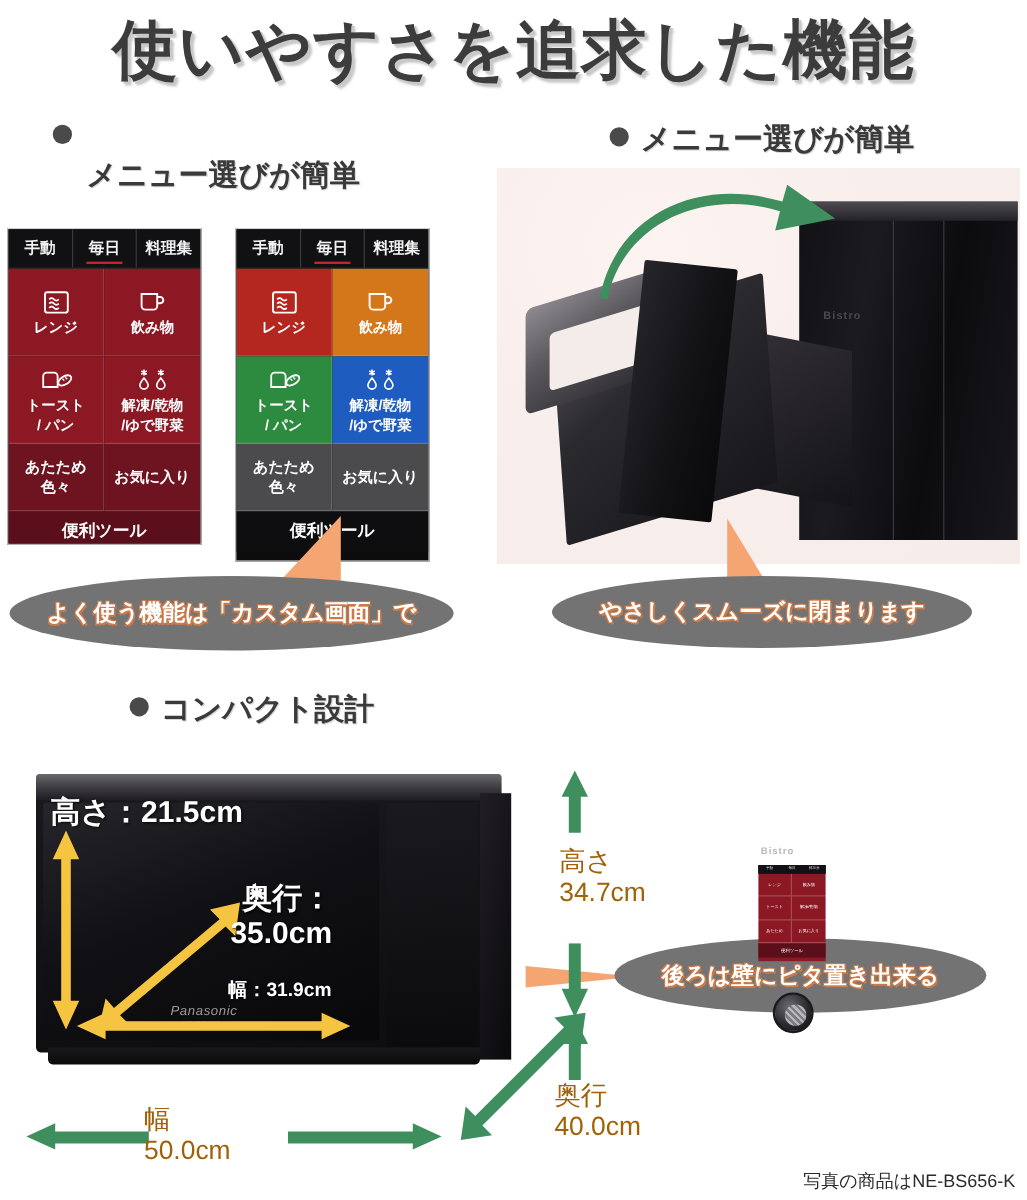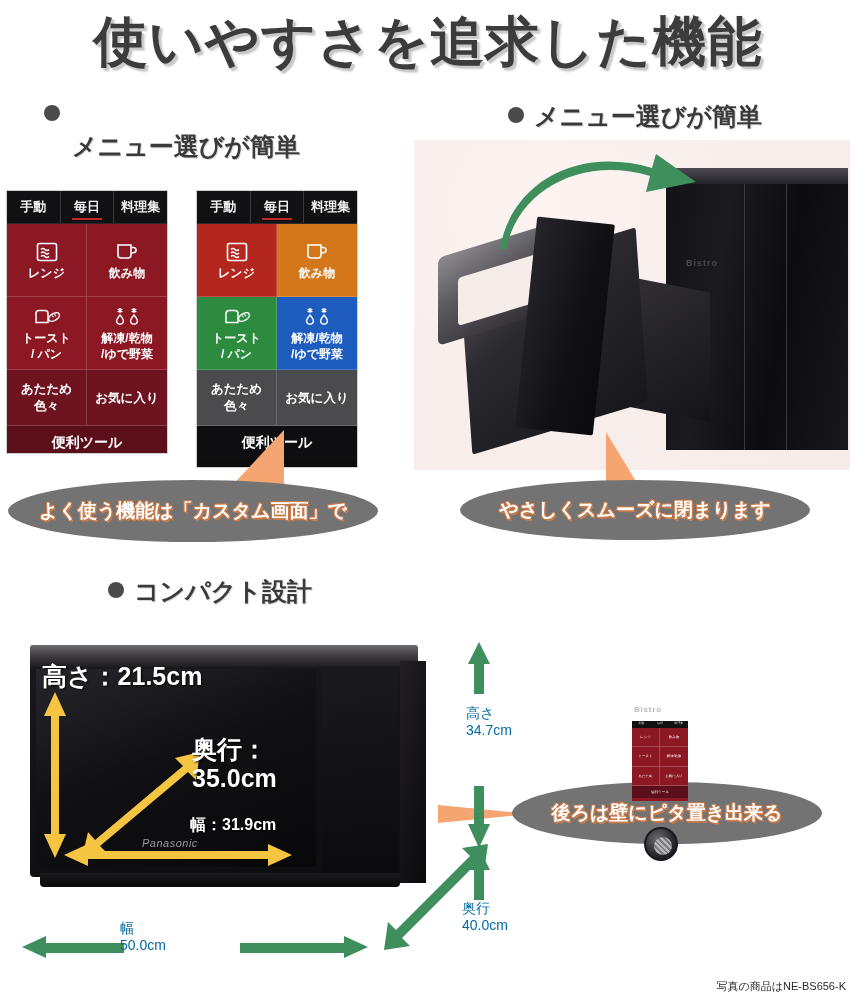--- a/index.html
+++ b/index.html
@@ -281,39 +281,39 @@
     border-radius:0 0 4px 4px;
   }
 
   
   .dim-white {
     position:absolute; color:#ffffff; font-weight:bold;
     text-shadow:1px 1px 2px rgba(0,0,0,.85);
     white-space:nowrap;
   }
   #dim-h { left:42px;  top:660px; font-size:25px; }
-  #dim-d { left:192px; top:735px; font-size:25px; line-height:1.14; }
+  #dim-d { left:192px; top:735px; font-size:25px; line-height:1.14;text-align:right; }
   #dim-w { left:190px; top:815px; font-size:16px; }
 
   .yarrow { position:absolute; }
 
   
   .dim-green-label {
-    position:absolute; color:#0369a1; font-size:14px; line-height:1.2;
+    position:absolute; color:#a16207; font-size:22px; line-height:1.2;
     white-space:nowrap;
   }
   #g-h { left:466px; top:705px; }
   #g-d { left:462px; top:900px; }
   #g-w { left:120px; top:920px; }
   .garrow { position:absolute; }
 
   
   .footnote {
     position:absolute; right:10px; bottom:6px;
-    font-size:11px; color:#2a2a2a;
+    font-size:15px; color:#2a2a2a;
   }
 </style>
 </head>
 <body>
 
 <div class="headline">使いやすさを追求した機能</div>
 
 <div class="bullet-head" id="head-lcd">
   <span class="bullet-dot"></span>
   <span class="line2">メニュー選びが簡単</span>

